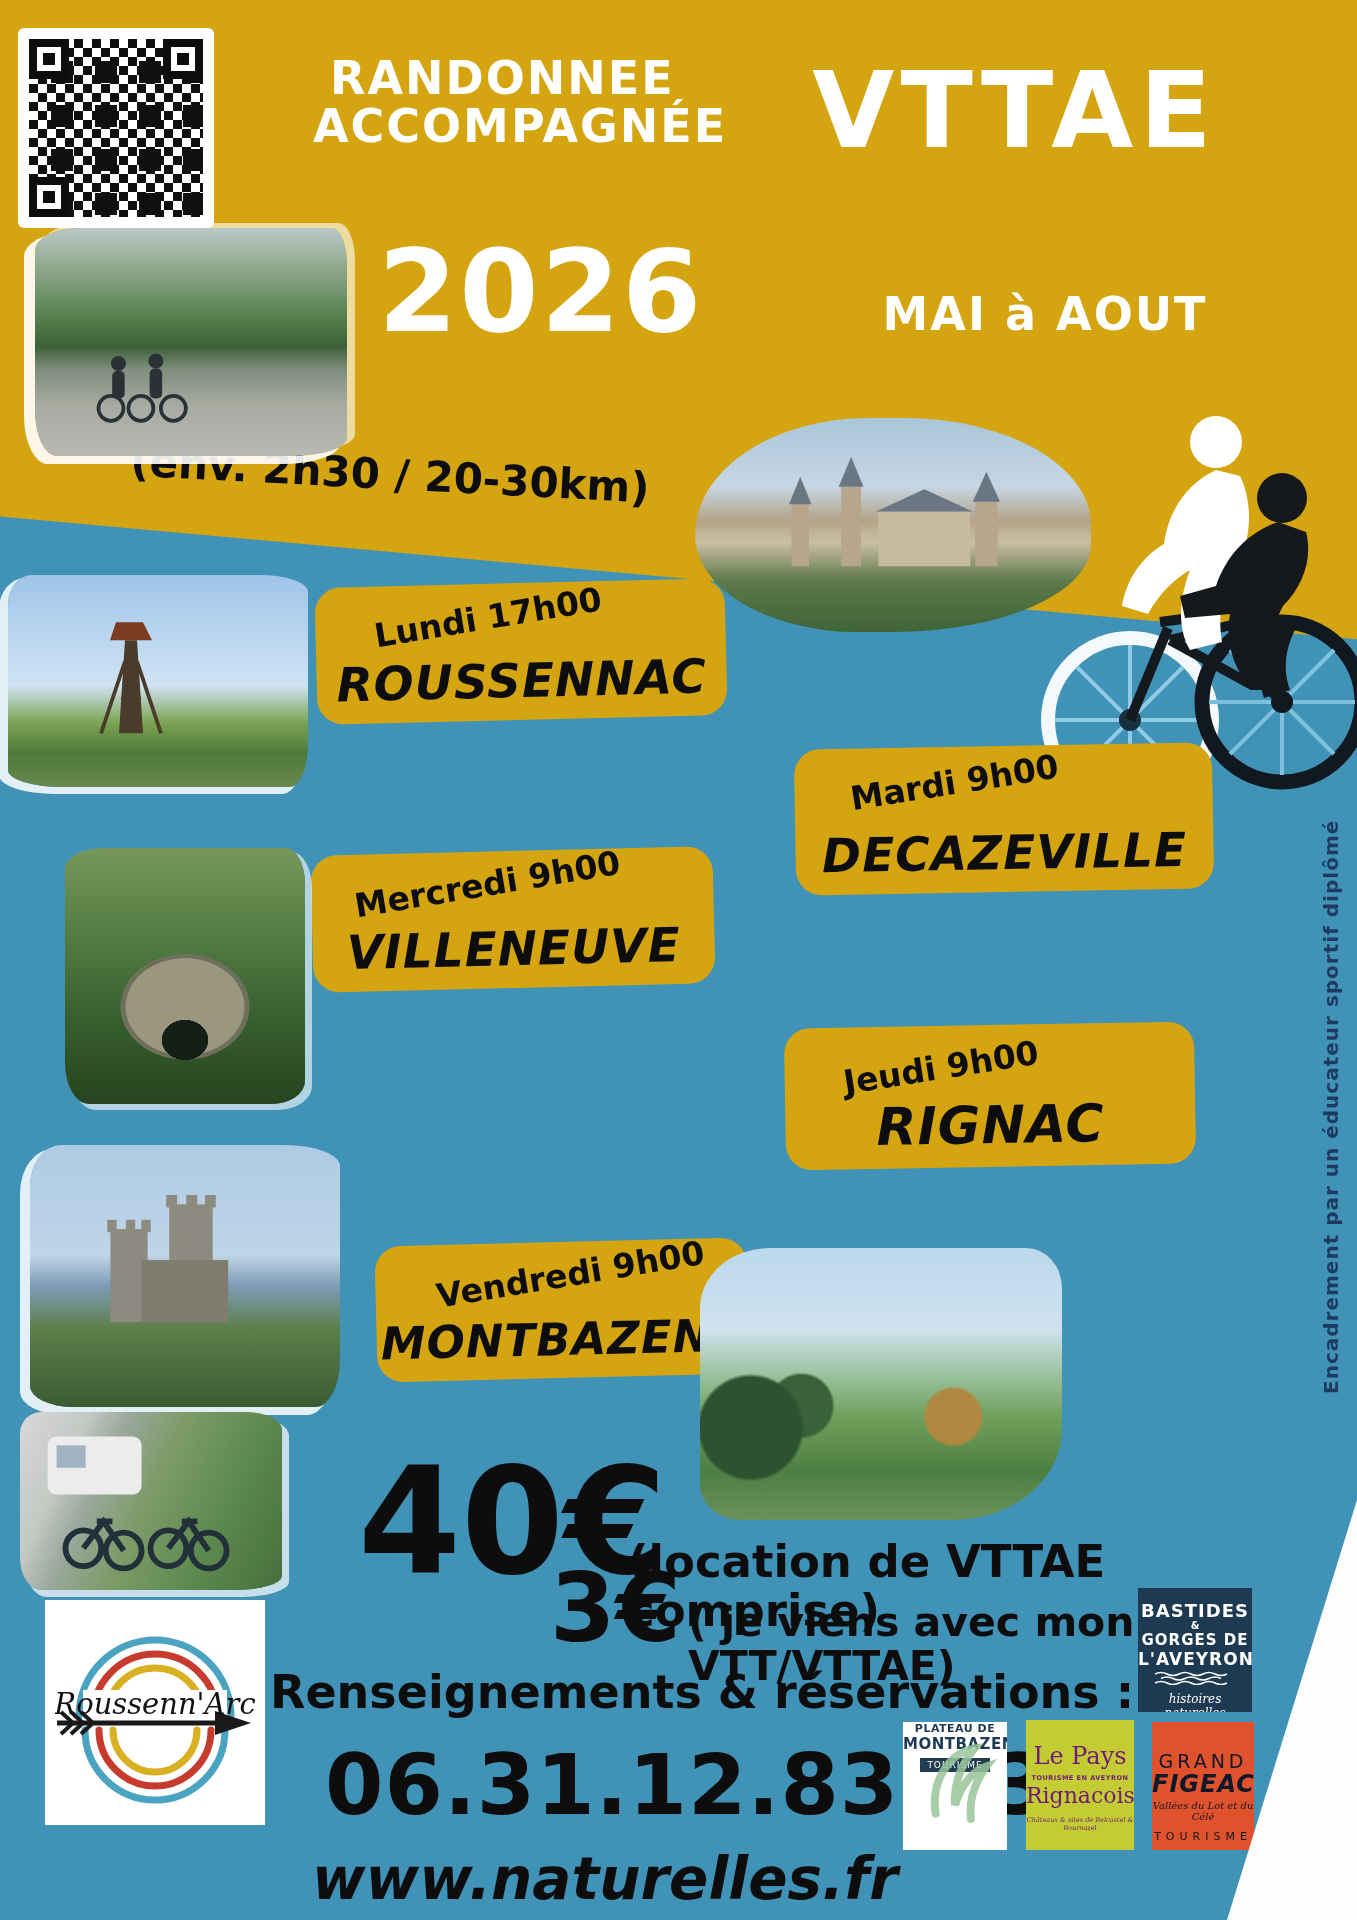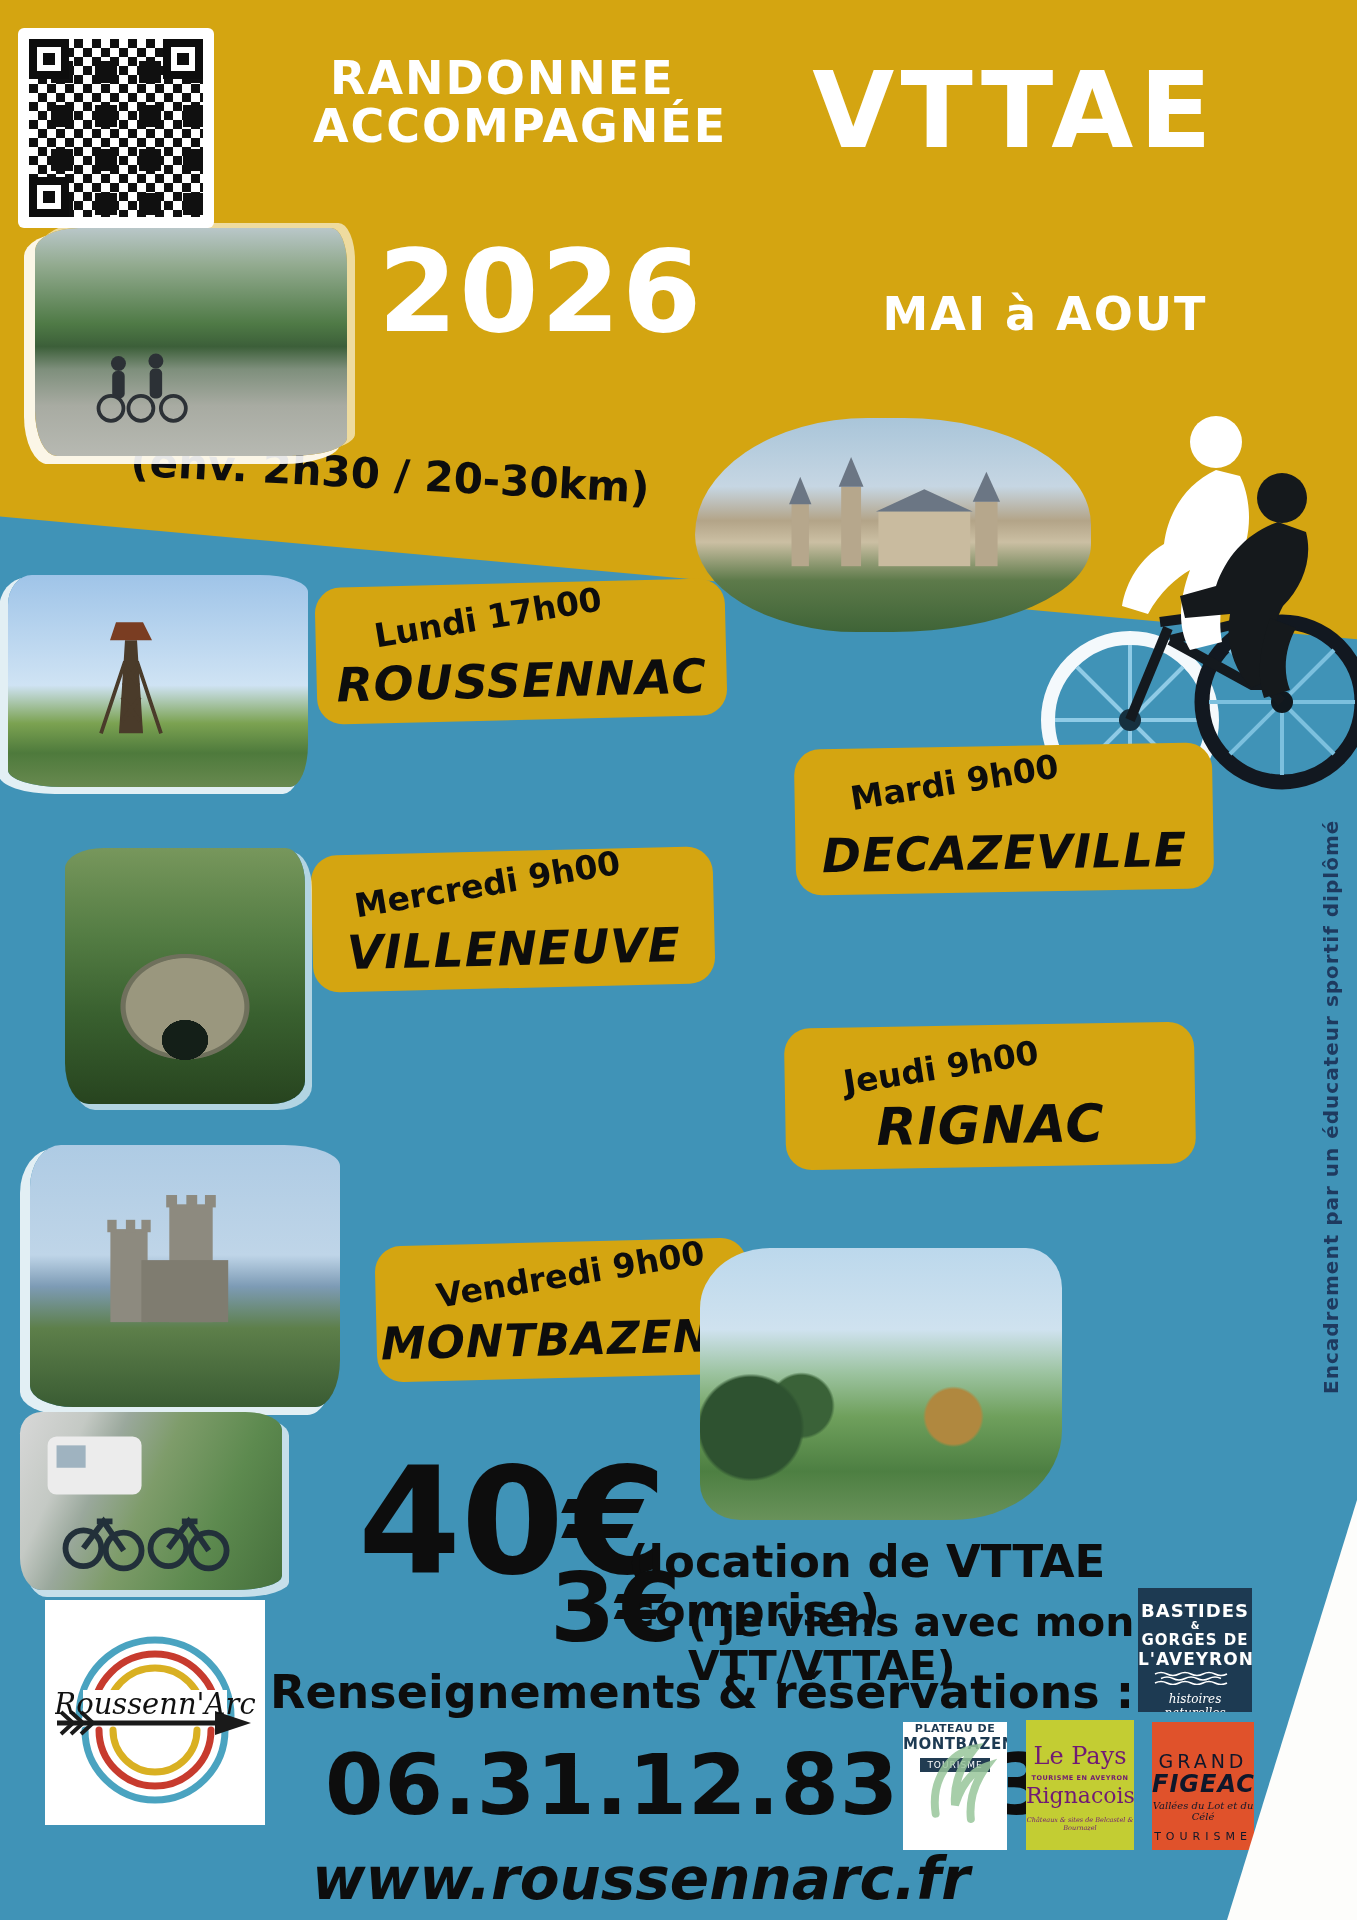--- a/index.html
+++ b/index.html
@@ -281,21 +281,21 @@
 
   <div class="side-note">Encadrement par un éducateur sportif diplômé</div>
 
   <div class="t price-big" style="left:358px;top:1448px;font-size:148px;">40€</div>
   <div class="t black" style="left:628px;top:1538px;font-size:45px;font-weight:bold;">(location de VTTAE comprise)</div>
   <div class="t price-big" style="left:550px;top:1562px;font-size:94px;">3€</div>
   <div class="t black" style="left:688px;top:1600px;font-size:41px;font-weight:bold;">( je viens avec mon VTT/VTTAE)</div>
 
   <div class="t black" style="left:270px;top:1668px;font-size:46px;font-weight:bold;">Renseignements &amp; réservations :</div>
   <div class="t black" style="left:325px;top:1740px;font-size:84px;font-weight:bold;letter-spacing:1px;">06.31.12.83.23</div>
-  <div class="t black" style="left:312px;top:1848px;font-size:58px;font-weight:bold;font-style:italic;">www.roussennarc.fr</div>
+  <div class="t black" style="left:312px;top:1848px;font-size:58px;font-weight:bold;font-style:italic;">www.naturelles.fr</div>
 
   <div class="roussennarc-box">
     <svg viewBox="0 0 200 210" style="position:absolute;left:10px;top:8px;width:200px;height:210px;">
       <g fill="none" stroke-linecap="round" stroke-width="7">
         <path d="M24 108 A 76 76 0 0 1 176 108" stroke="#4aa3c0"></path>
         <path d="M38 108 A 62 62 0 0 1 162 108" stroke="#c73b2e"></path>
         <path d="M52 108 A 48 48 0 0 1 148 108" stroke="#d9b022"></path>
         <path d="M30 122 A 70 70 0 0 0 170 122" stroke="#4aa3c0"></path>
         <path d="M44 122 A 56 56 0 0 0 156 122" stroke="#c73b2e"></path>
         <path d="M58 122 A 42 42 0 0 0 142 122" stroke="#d9b022"></path>

